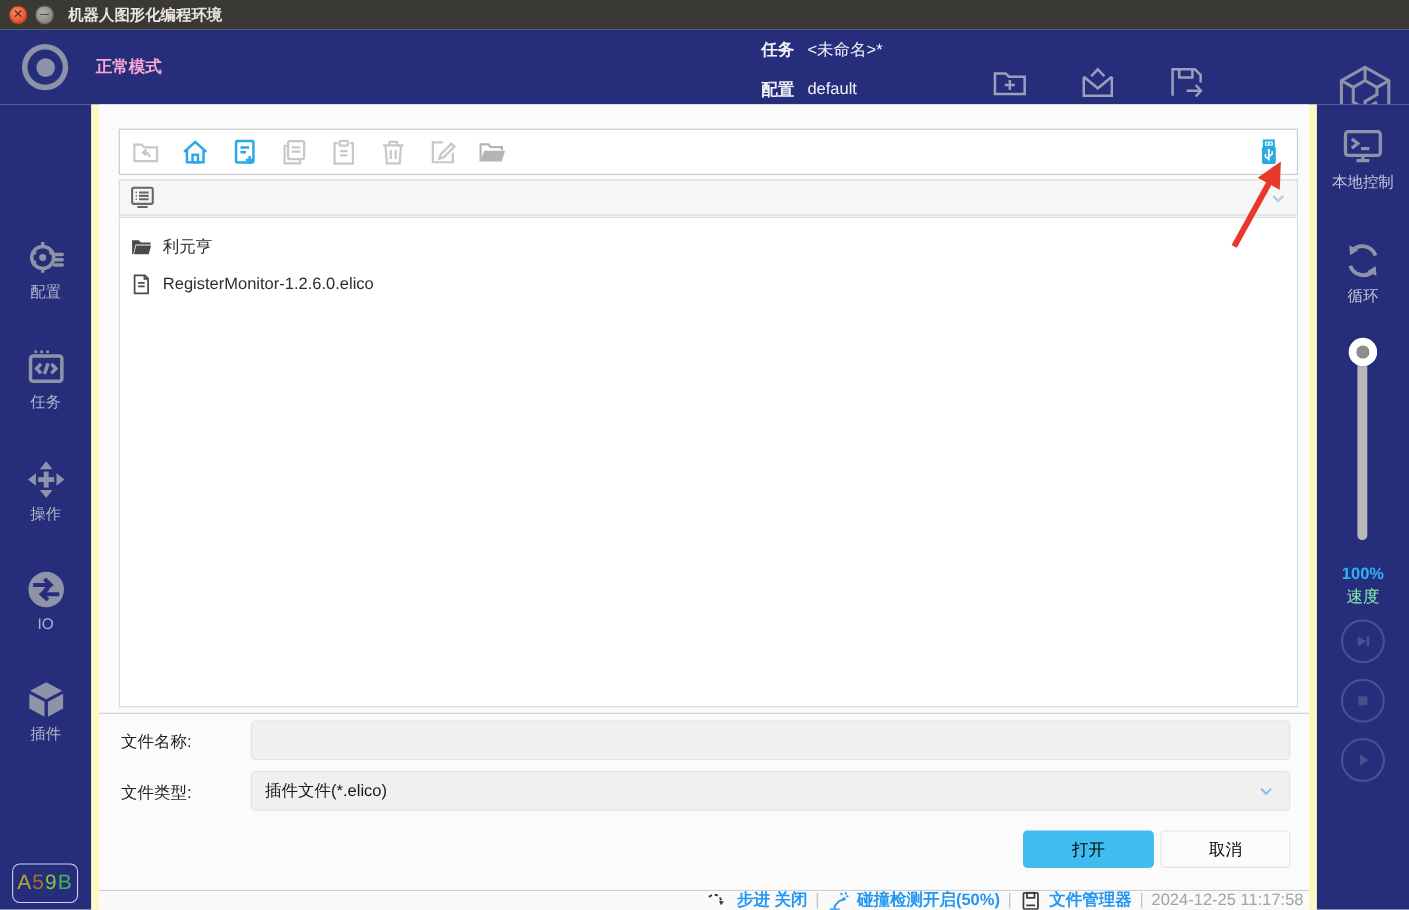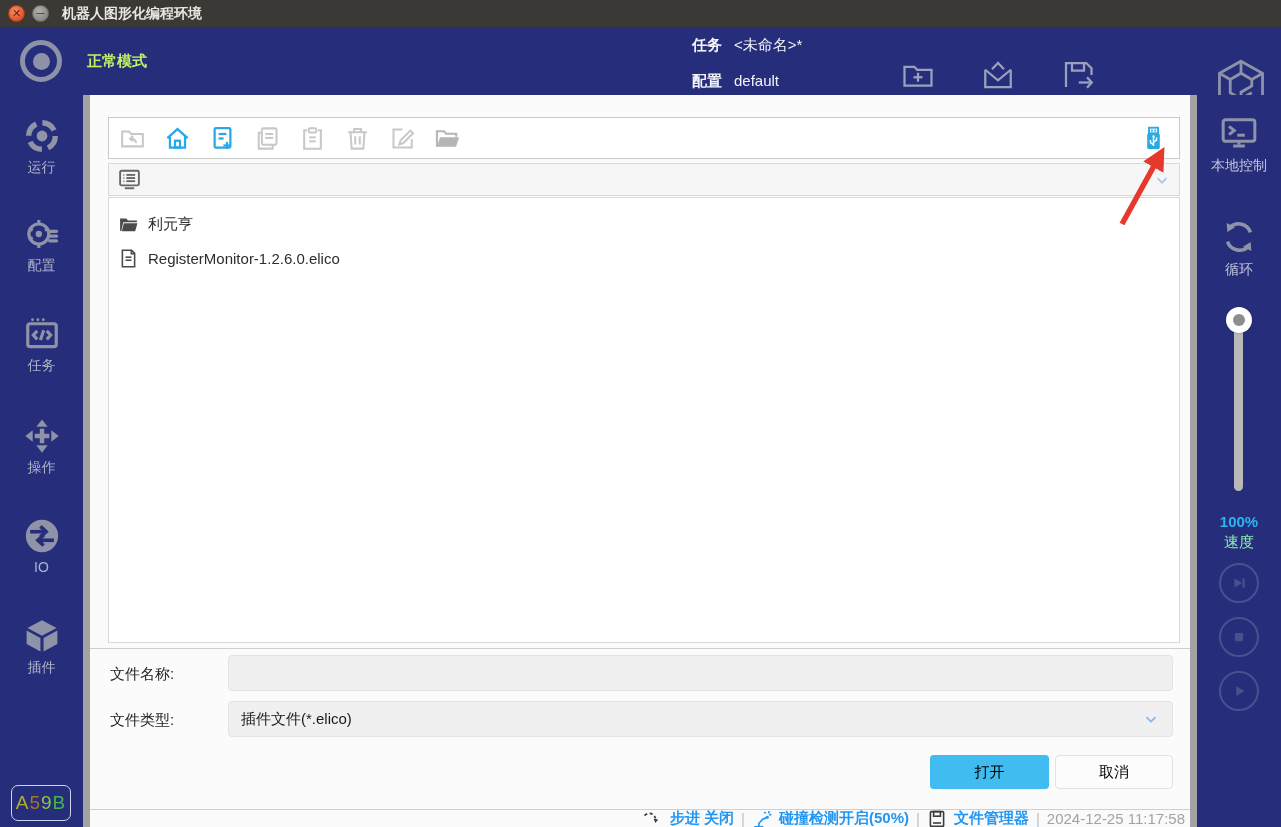--- a/index.html
+++ b/index.html
@@ -24,21 +24,21 @@
   .tbtn.close { background:radial-gradient(circle at 40% 35%, #f3926c, #e0502c 70%); color:#69220e; border:1px solid #a93d1c;}
   .tbtn.min   { background:radial-gradient(circle at 40% 35%, #b3b1ac, #8a8883 70%); color:#3a3934; border:1px solid #6e6c67;}
   .tb-title { color:#e9e6e2; font-weight:bold; font-size:14px; margin-left:6px; }
 
   
   .header { position:absolute; top:27px; left:0; right:0; height:68px; background:#262e7c; }
   .mode-icon { position:absolute; left:20px; top:13px; width:42px; height:42px;
     border:5px solid #8d92a8; border-radius:50%; display:flex; align-items:center; justify-content:center; }
   .mode-icon .dot { width:17px; height:17px; border-radius:50%; background:#8d92a8; }
   .mode-label { position:absolute; left:87px; top:0; height:68px; line-height:68px;
-    color:#bef264; font-weight:bold; font-size:15px; }
+    color:#f9a8d4; font-weight:bold; font-size:15px; }
   .hdr-kv { position:absolute; left:692px; color:#f2f3f8; font-size:15px; display:flex; gap:12px; }
   .hdr-kv .k { font-weight:bold; }
   .kv-task { top:36px; } .kv-conf { top:72px; }
   .hdr-action { position:absolute; top:30px; width:52px; text-align:center; color:#a0a5c0; cursor:default; }
   .hdr-action svg { width:36px; height:36px; margin:0 auto; color:#9ba0bc; }
   .hdr-action .lbl { font-size:13px; margin-top:2px; }
   .act-new { left:892px; } .act-open { left:972px; } .act-save { left:1052px; }
   .logo { position:absolute; left:1215px; top:32px; color:#8d92a8; }
   .logo svg { width:52px; height:56px; }
   .header .kv-task { top:9px; } .header .kv-conf { top:45px; }
@@ -64,21 +64,21 @@
   .slider-knob .dot { width:12px; height:12px; border-radius:50%; background:#8d8d8d; }
   .speed { position:absolute; left:0; top:418px; width:100%; text-align:center; font-size:15px; }
   .speed .pct { color:#2bb3f2; font-weight:bold; }
   .speed .lbl { color:#86efac; margin-top:3px; }
   .pb-btn { position:absolute; left:22px; width:40px; height:40px; border:2px solid #47518e;
     border-radius:50%; display:flex; align-items:center; justify-content:center; color:#47518e; }
   .pb-btn svg { width:22px; height:22px; }
   .pb-skip { top:468px; } .pb-stop { top:522px; } .pb-play { top:576px; }
 
   
-  .main { position:absolute; left:83px; right:84px; top:95px; bottom:0; background:#a3a3a3; }
+  .main { position:absolute; left:83px; right:84px; top:95px; bottom:0; background:#fef9c3; }
   .content { position:absolute; left:7px; right:7px; top:0; bottom:0; background:#fbfbfb; }
 
   .toolbar { position:absolute; left:18px; right:10px; top:22px; height:42px;
     background:#ffffff; border:1px solid #c9c9c9; display:flex; align-items:center; padding:0 10px; }
   .tool { width:27px; height:27px; margin-right:18px; }
   .tool svg { width:27px; height:27px; }
   .t-dis { color:#c8c8c8; } .t-act { color:#2aa7e8; } .t-fill { color:#b5b5b5; }
   .tool-usb { margin-left:auto; margin-right:2px; color:#29abe2; }
 
   .path-row { position:absolute; left:18px; right:10px; top:68px; height:33px;
@@ -177,28 +177,20 @@
     <svg viewBox="0 0 24 26" fill="none" stroke="currentColor" stroke-width="1.3">
       <path d="M12 1l10 5.6v12.2L12 25 2 18.8V6.6z"></path>
       <path d="M12 1v5.5M2 6.6l5 2.9M22 6.6l-5 2.9"></path>
       <path d="M7 9.5l5-2.9 5 2.9v3l-5 2.9v6.6"></path>
       <path d="M7 9.5v6.2l5 2.9 5-2.9"></path>
     </svg>
   </div>
 </div>
 
 <div class="lsidebar">
-  <div class="sb-item" style="top:22px">
-    <span>
-      <svg viewBox="0 0 24 24">
-          <circle cx="12" cy="12" r="3.4" fill="currentColor"></circle>
-      <circle cx="12" cy="12" r="8.4" fill="none" stroke="currentColor" stroke-width="3.4" stroke-dasharray="9.2 4"></circle>
-        </svg></span>
-    <div class="lbl">运行</div>
-  </div>
   <div class="sb-item" style="top:120px">
     <span>
       <svg viewBox="0 0 24 24" fill="none" stroke="currentColor" stroke-width="2">
         <circle cx="10" cy="12" r="6.3"></circle>
           <circle cx="10" cy="12" r="2" fill="currentColor" stroke="none"></circle>
         <path d="M10 3.2v2.6M10 18.2v2.6M3.8 8.4l2.3 1.3M3.8 15.6l2.3-1.3M16.2 8.4l-2.3 1.3"></path>
         <path d="M16.8 10.3h4.4M16.8 13.3h4.4M16.8 16.3h4.4" stroke-linecap="round"></path>
       </svg></span>
     <div class="lbl">配置</div>
   </div>

